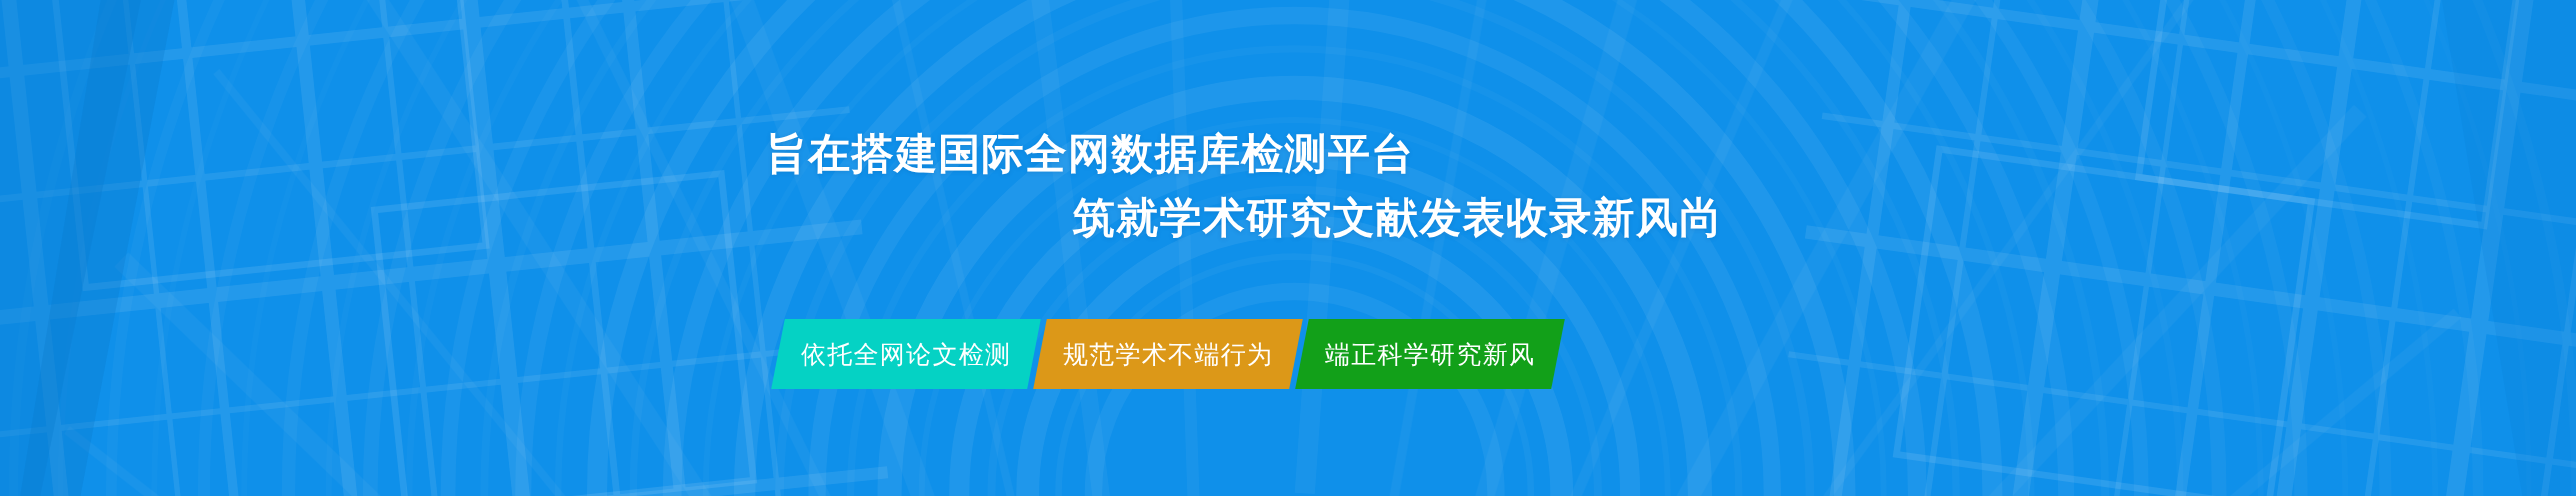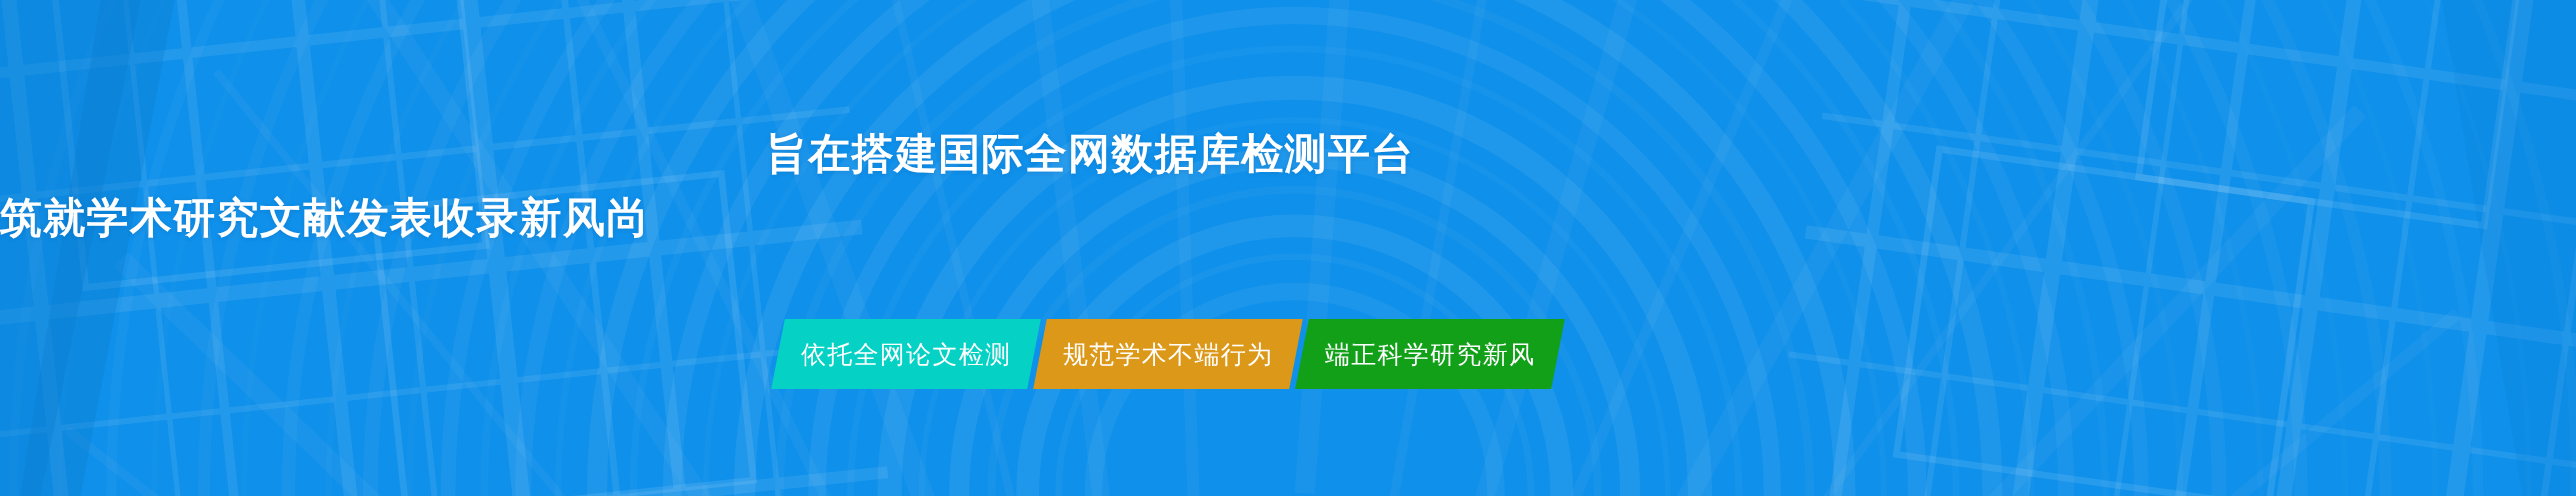--- a/index.html
+++ b/index.html
@@ -38,21 +38,21 @@
   .headline {
     color: #ffffff;
     font-weight: bold;
     font-size: 42px;
     line-height: 64px;
     letter-spacing: 1.3px;
     white-space: nowrap;
     text-shadow: 0 1.3px 4px rgba(0,60,120,0.18);
   }
   .headline-1 { margin-left: 765px; }
-  .headline-2 { }
+  .headline-2 { margin-left: 1073px; }
 
   
   .tags {
     position: absolute;
     left: 778px;
     top: 319px;
     height: 70px;
     display: flex;
     z-index: 6;
   }

